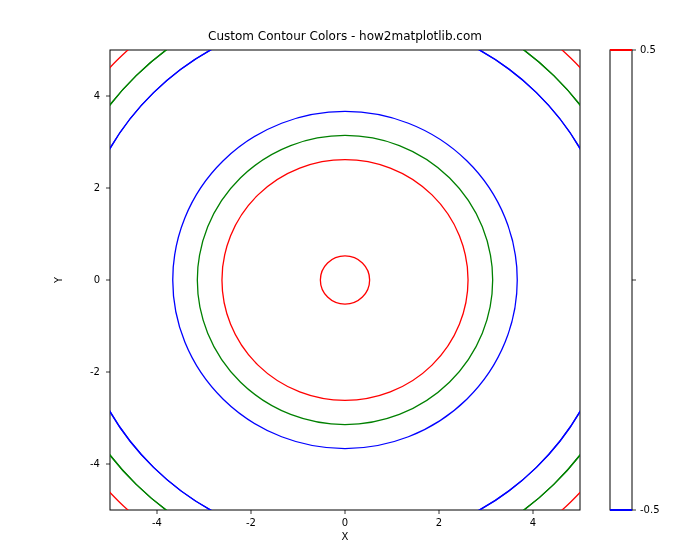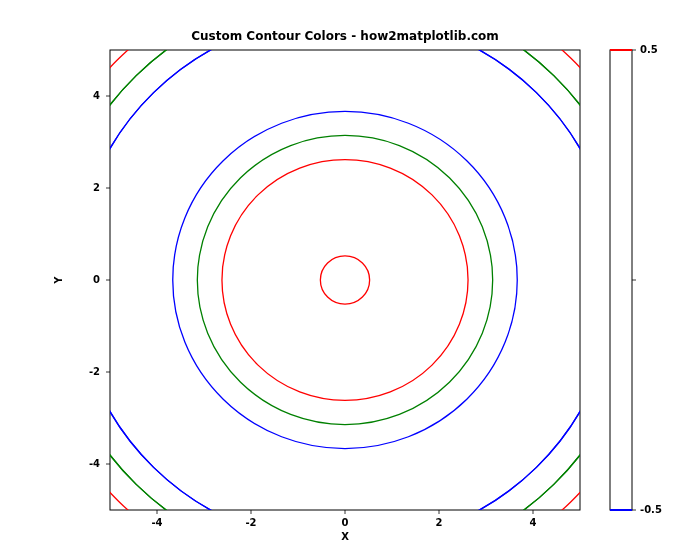--- a/index.html
+++ b/index.html
@@ -1,16 +1,16 @@
 <!DOCTYPE html>
 <html><head>
 <meta charset="utf-8">
 <style>
   html, body { margin: 0; padding: 0; background: #ffffff; font-family: "DejaVu Sans", Arial, sans-serif; }
-  #fig { position: relative; width: 629px; height: 560px; background: #fff; font-weight: bold; }
+  #fig { position: relative; width: 629px; height: 560px; background: #fff; }
   svg { display: block; }
   .axis-label { font-size: 10px; fill: #000; }
   .title { font-size: 12px; fill: #000; text-anchor: middle; }
 </style>
 </head>
 <body>
 
 <div id="fig">
 <svg id="svg" width="700" height="560" viewBox="0 0 700 560">
 

